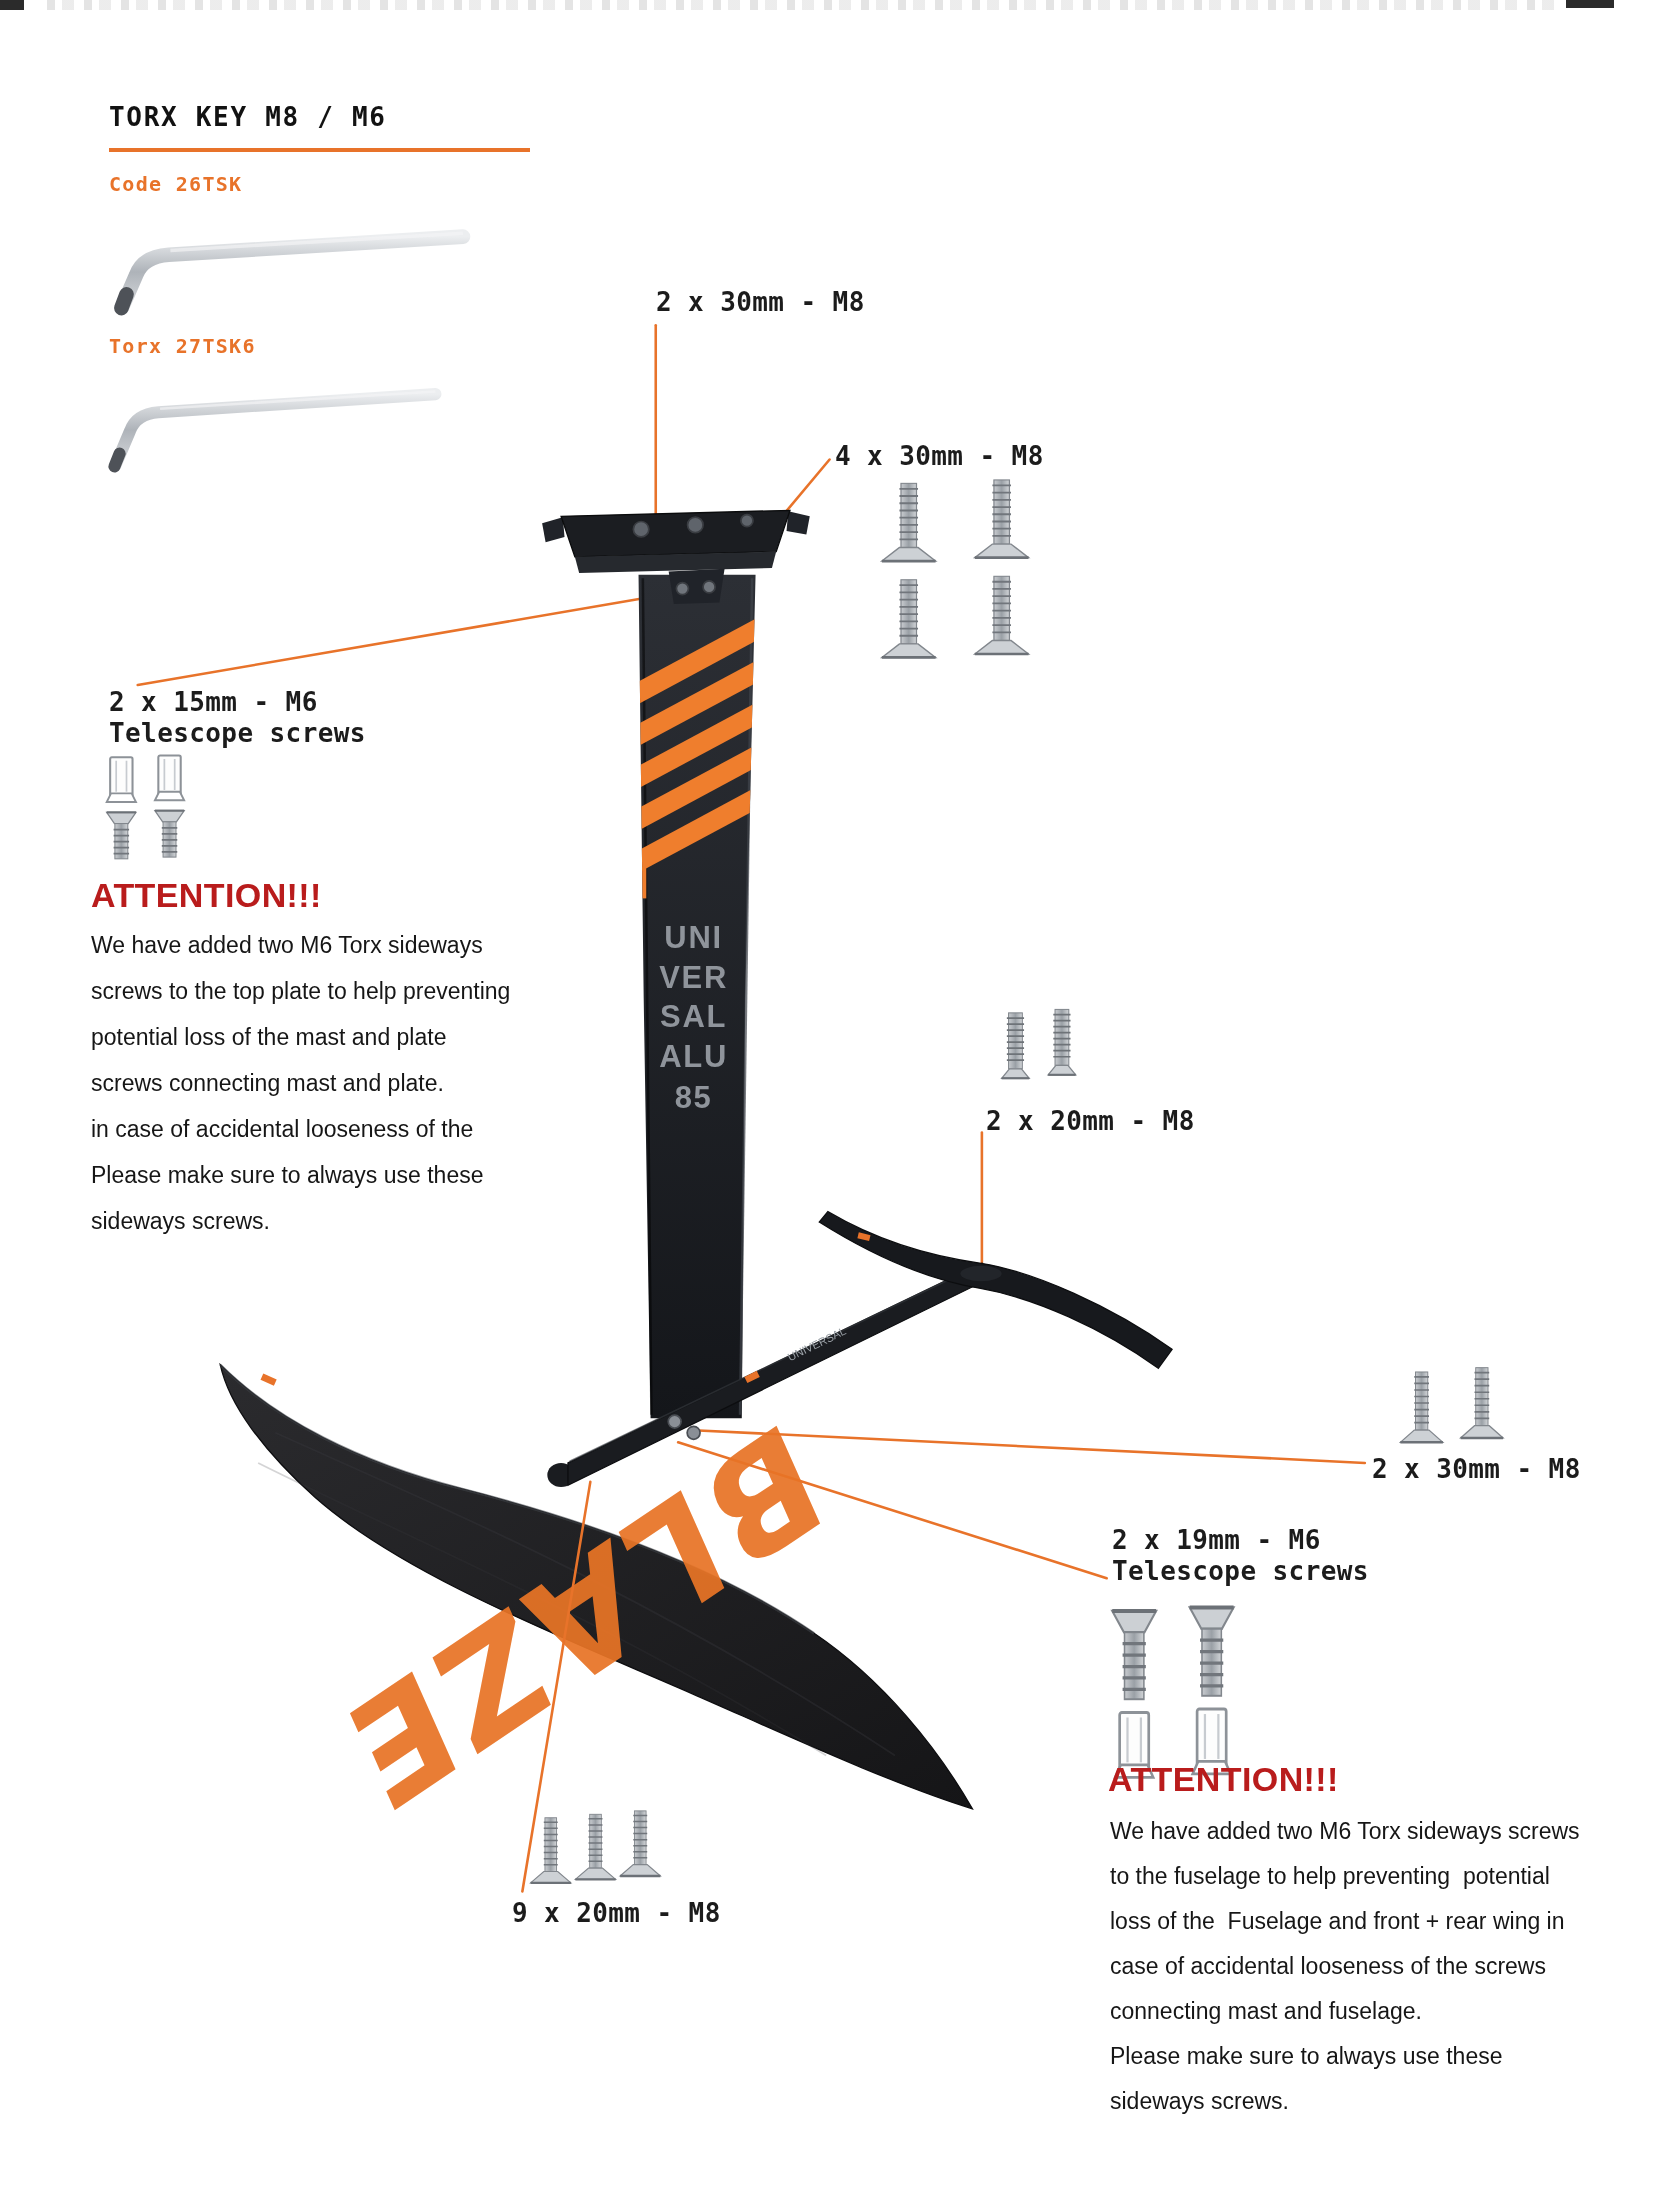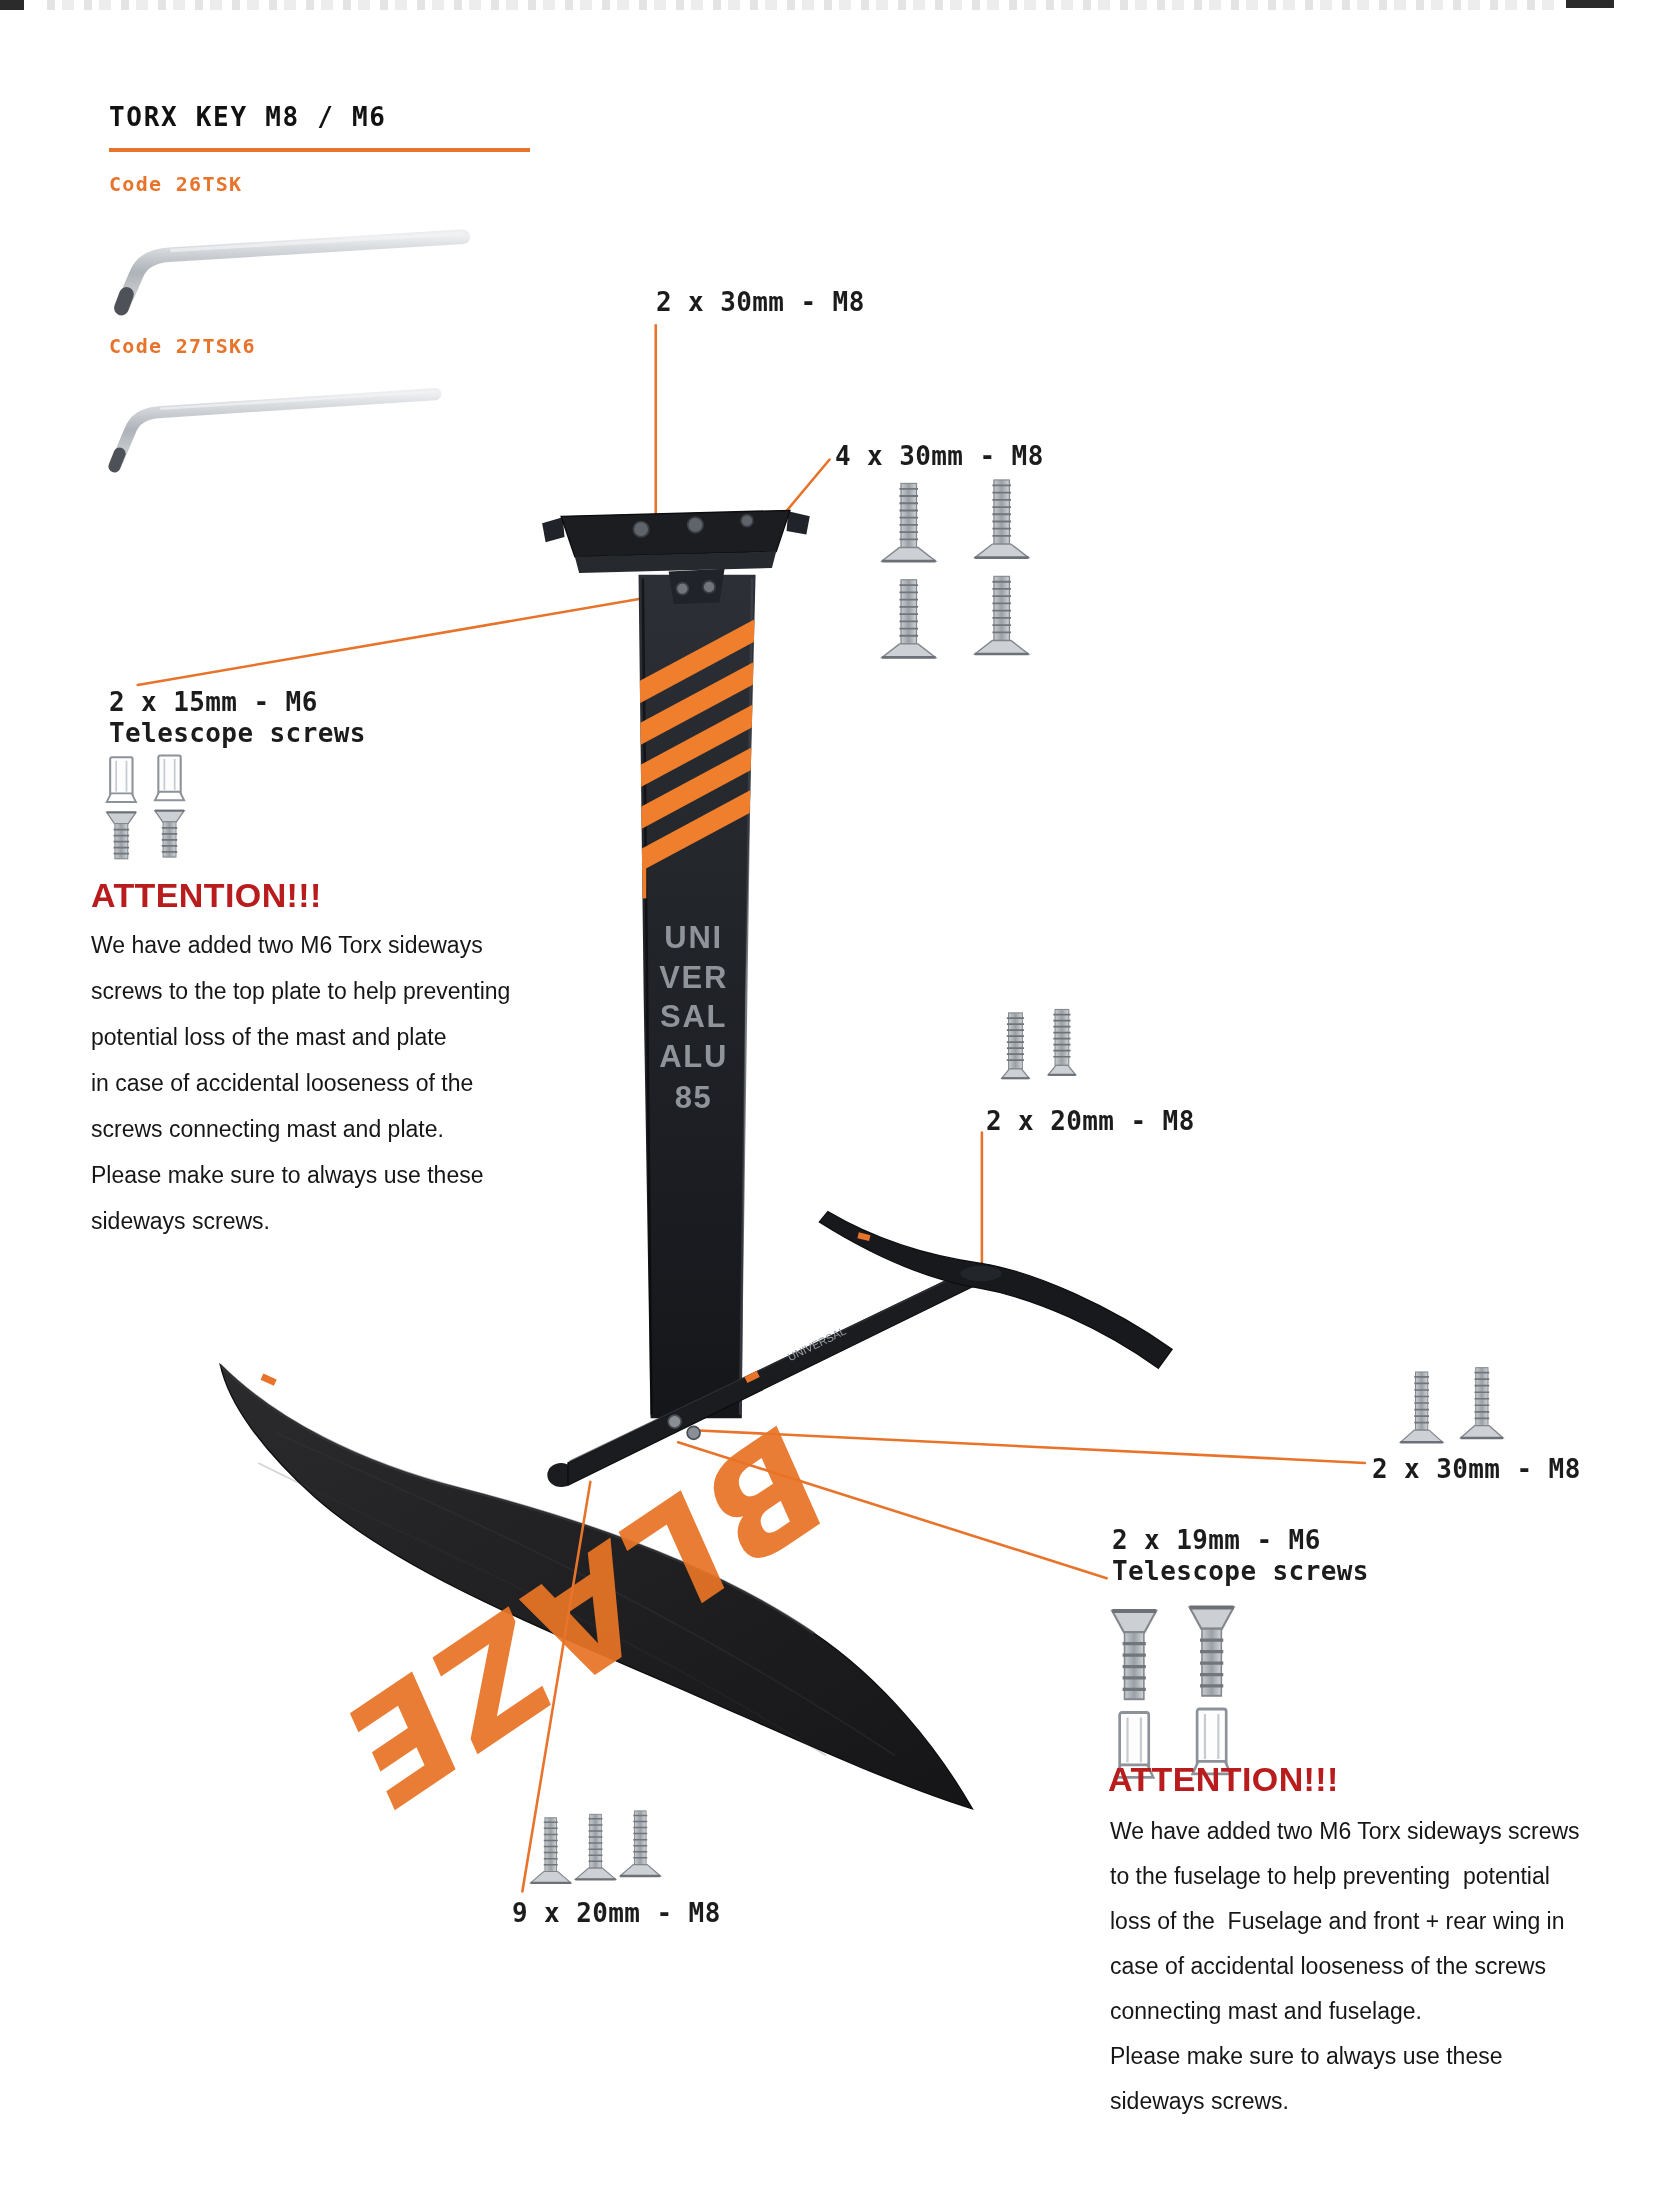--- a/index.html
+++ b/index.html
@@ -215,35 +215,35 @@
       <circle cx="806" cy="1665" r="7.5" fill="#8a8f96" stroke="#4a4e54" stroke-width="2"></circle>
     </g>
 
     <path d="M686,1722 L607,2198" stroke="#E8732A" stroke-width="3" fill="none" stroke-linecap="round"></path>
   </svg>
 
   <div class="txt title" style="left:109px; top:102px;">TORX KEY M8 / M6</div>
   <div class="rule" style="left:109px; top:148px; width:421px; height:4.3px;"></div>
 
   <div class="txt code" style="left:109px; top:172px;">Code 26TSK</div>
-  <div class="txt code" style="left:109px; top:334px;">Code 27TSK6</div>
+  <div class="txt code" style="left:109px; top:334px;">Torx 27TSK6</div>
 
   <div class="txt mono-label" style="left:656px; top:287px;">2 x 30mm - M8</div>
   <div class="txt mono-label" style="left:835px; top:441px;">4 x 30mm - M8</div>
 
   <div class="txt mono-label" style="left:109px; top:687px;">2 x 15mm - M6</div>
   <div class="txt mono-label" style="left:109px; top:718px;">Telescope screws</div>
 
   <div class="txt attn" style="left:91px; top:876px;">ATTENTION!!!</div>
   <div class="txt para" style="left:91px; top:922px;">
     <div>We have added two M6 Torx sideways</div>
     <div>screws to the top plate to help preventing</div>
     <div>potential loss of the mast and plate</div>
+    <div>screws connecting mast and plate.</div>
     <div>in case of accidental looseness of the</div>
-    <div>screws connecting mast and plate.</div>
     <div>Please make sure to always use these</div>
     <div>sideways screws.</div>
   </div>
 
   <div class="txt mono-label" style="left:986px; top:1099px;margin-top:7px;">2 x 20mm - M8</div>
   <div class="txt mono-label" style="left:1372px; top:1454px;">2 x 30mm - M8</div>
 
   <div class="txt mono-label" style="left:1112px; top:1525px;">2 x 19mm - M6</div>
   <div class="txt mono-label" style="left:1112px; top:1556px;">Telescope screws</div>
 

